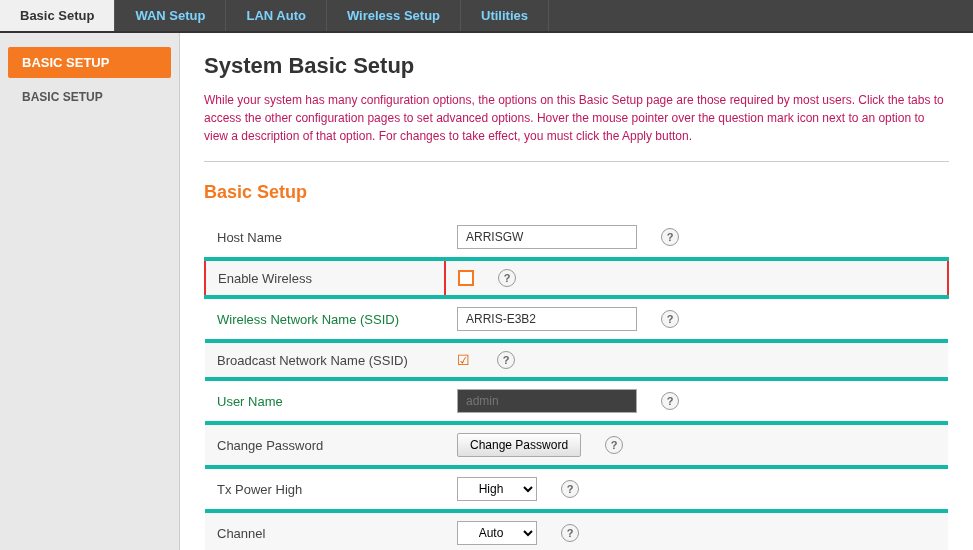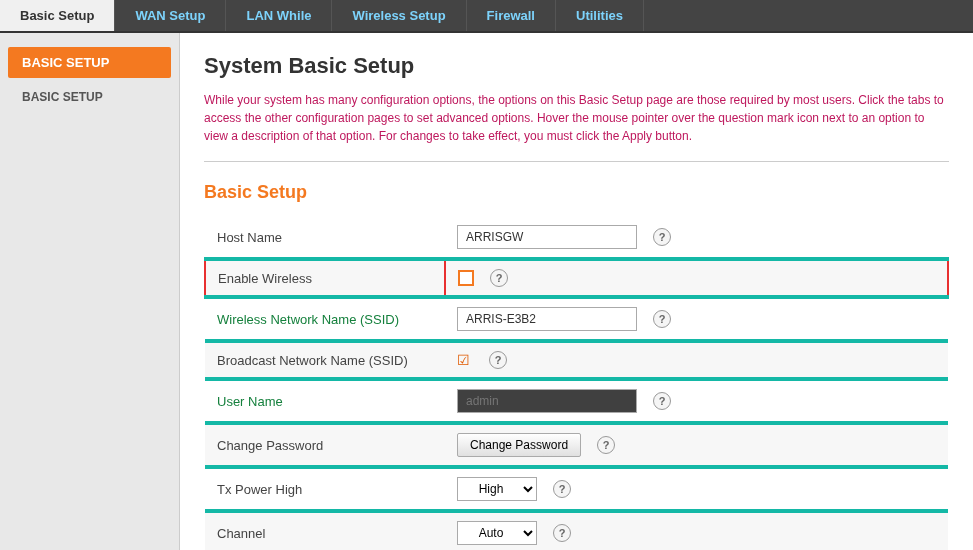--- a/index.html
+++ b/index.html
@@ -191,32 +191,31 @@
       font-weight: bold;
       color: #666;
       cursor: pointer;
       margin-left: 6px;
       background: #f5f5f5;
     }
 
     .inline-flex {
       display: flex;
       align-items: center;
-      gap: 10px;
+      gap: 18px;
     }
   </style>
 </head>
 <body>
 
 <nav class="top-nav">
   <div class="tab active">Basic Setup</div>
   <div class="tab">WAN Setup</div>
-  <div class="tab">LAN While</div>
+  <div class="tab">LAN Auto</div>
   <div class="tab">Wireless Setup</div>
-  <div class="tab">Firewall</div>
   <div class="tab">Utilities</div>
 </nav>
 
 <div class="main-layout">
 
   <aside class="sidebar">
     <div class="sidebar-item-active">BASIC SETUP</div>
     <div class="sidebar-item">BASIC SETUP</div>
   </aside>
 

